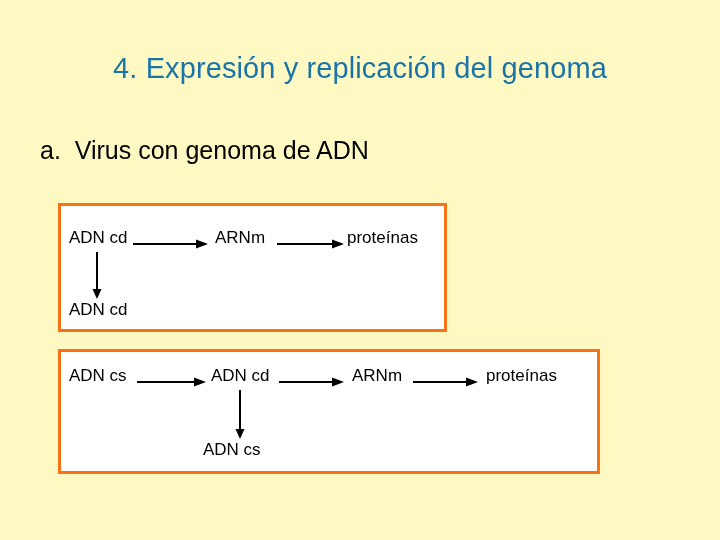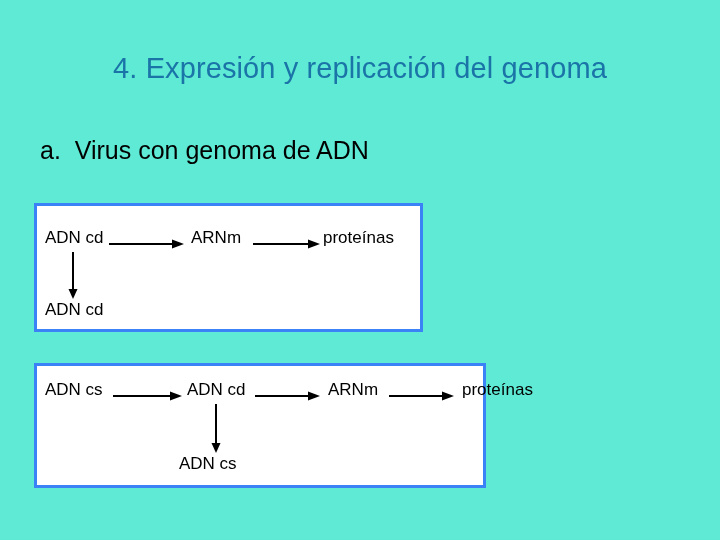--- a/index.html
+++ b/index.html
@@ -14,21 +14,21 @@
     overflow: hidden;
     font-family: "Liberation Sans", sans-serif;
     background: #ffffff;
   }
 
   #slide {
     position: absolute;
     left: 0; top: 0;
     width: 720px;
     height: 540px;
-    background: #5eead4;
+    background: #fef9c3;
   }
 
   
   .slide-title {
     position: absolute;
     left: 0;
     top: 52px;
     width: 720px;
     text-align: center;
     font-size: 29px;
@@ -44,34 +44,35 @@
     left: 40px;
     top: 136px;
     font-size: 25px;
     color: #000000;
     white-space: pre;
   }
 
   
   .diagram-box {
     position: absolute;
-    border: 3px solid #3b82f6;
+    border: 3px solid #f97316;
     background: #ffffff;
     box-sizing: border-box;
+    margin-left: 24px;
   }
   #box-dna-ds {
     left: 34px;
     top: 203px;
     width: 389px;
     height: 129px;
   }
   #box-dna-ss {
     left: 34px;
-    top: 363px;
-    width: 452px;
+    top: 349px;
+    width: 542px;
     height: 125px;
   }
 
   
   .node-label {
     position: absolute;
     font-size: 17px;
     color: #000000;
     white-space: nowrap;
     line-height: 20px;

